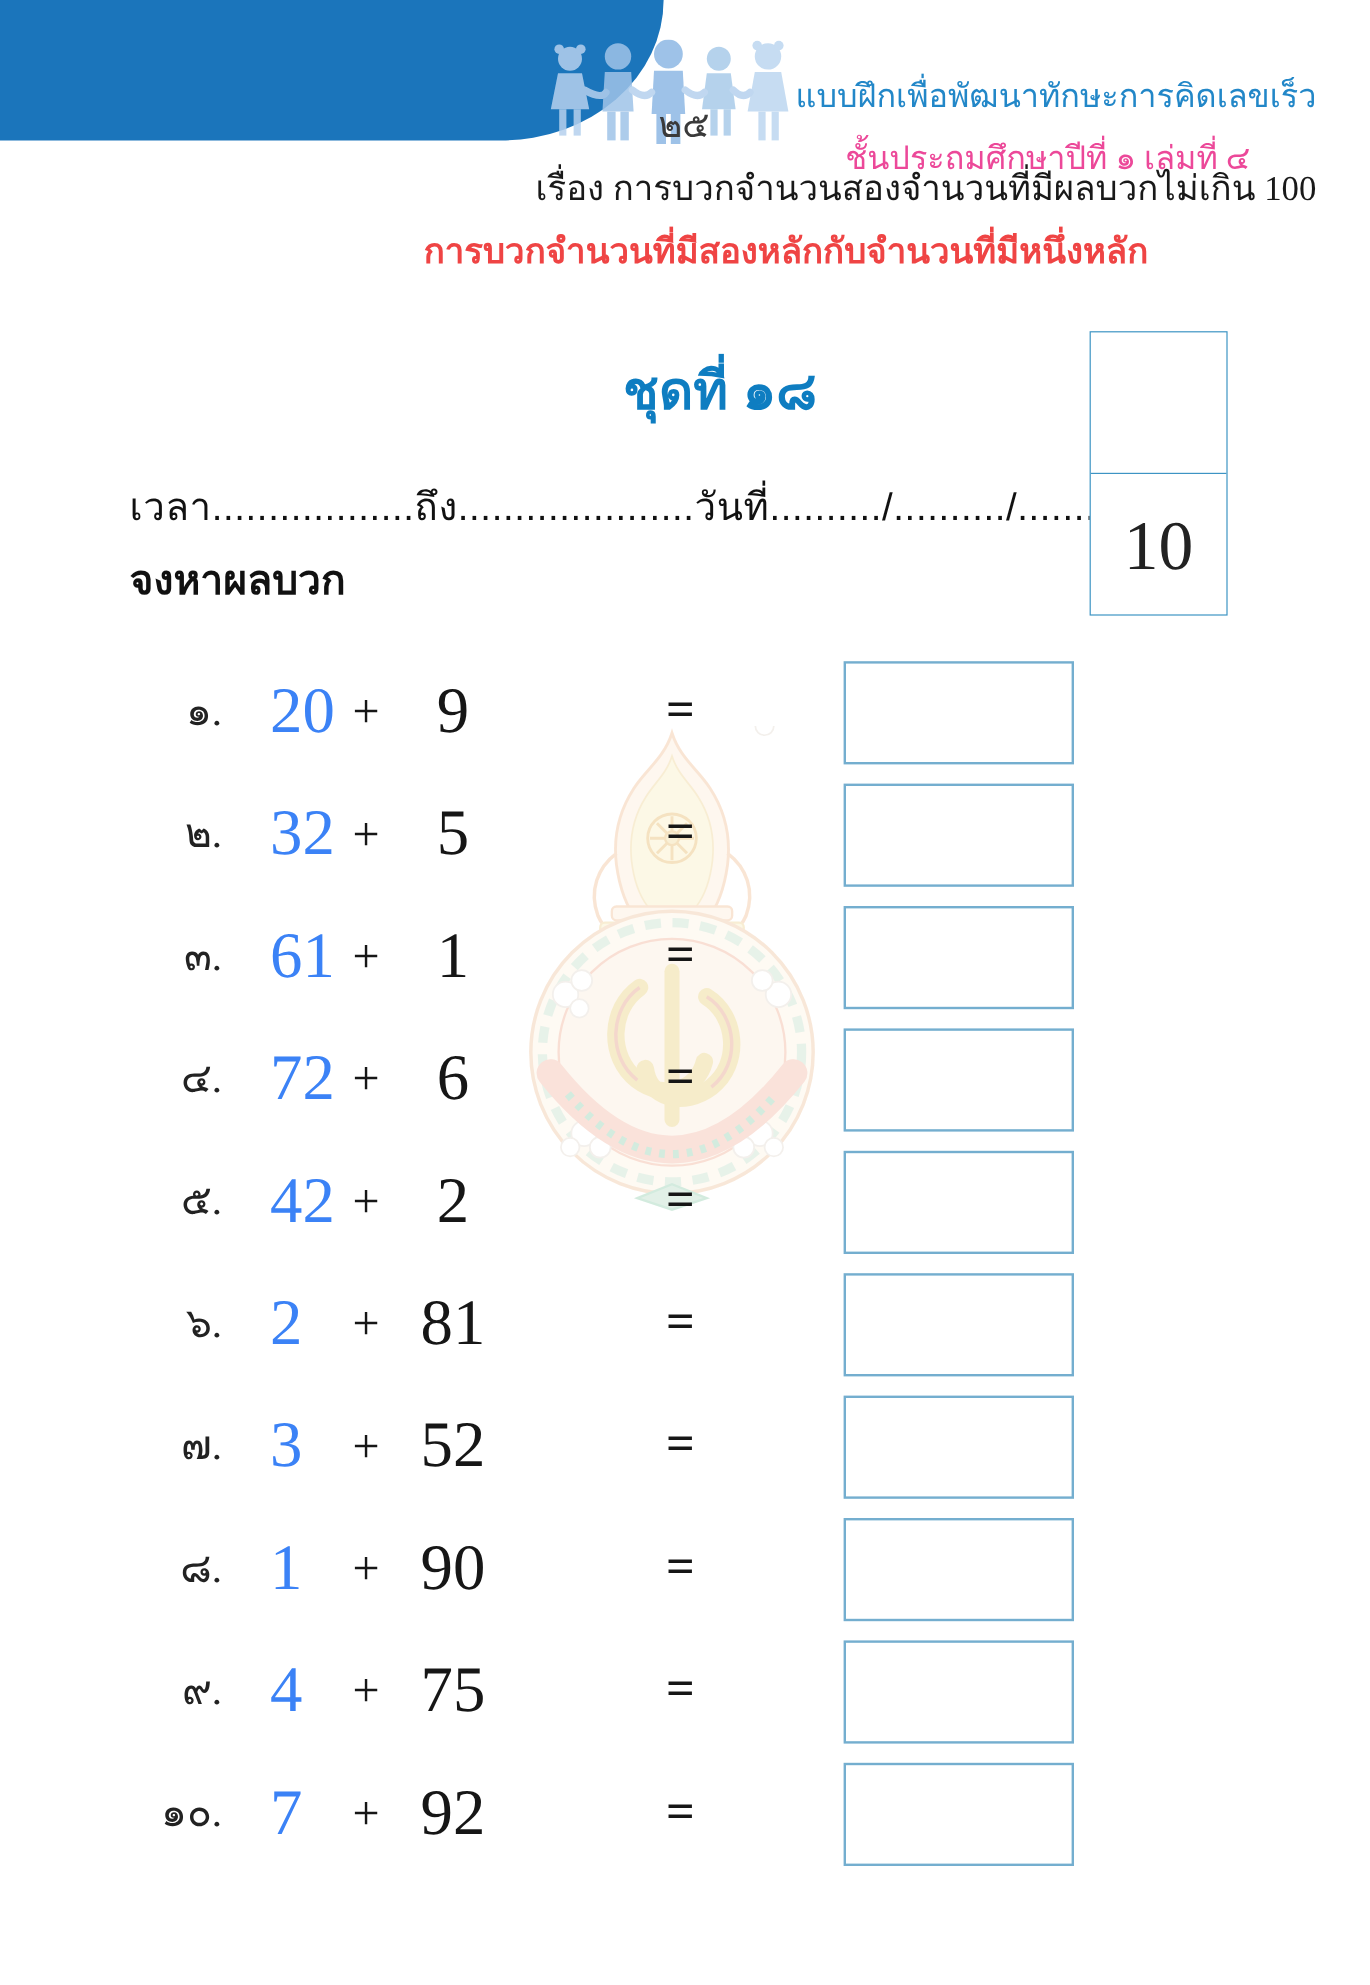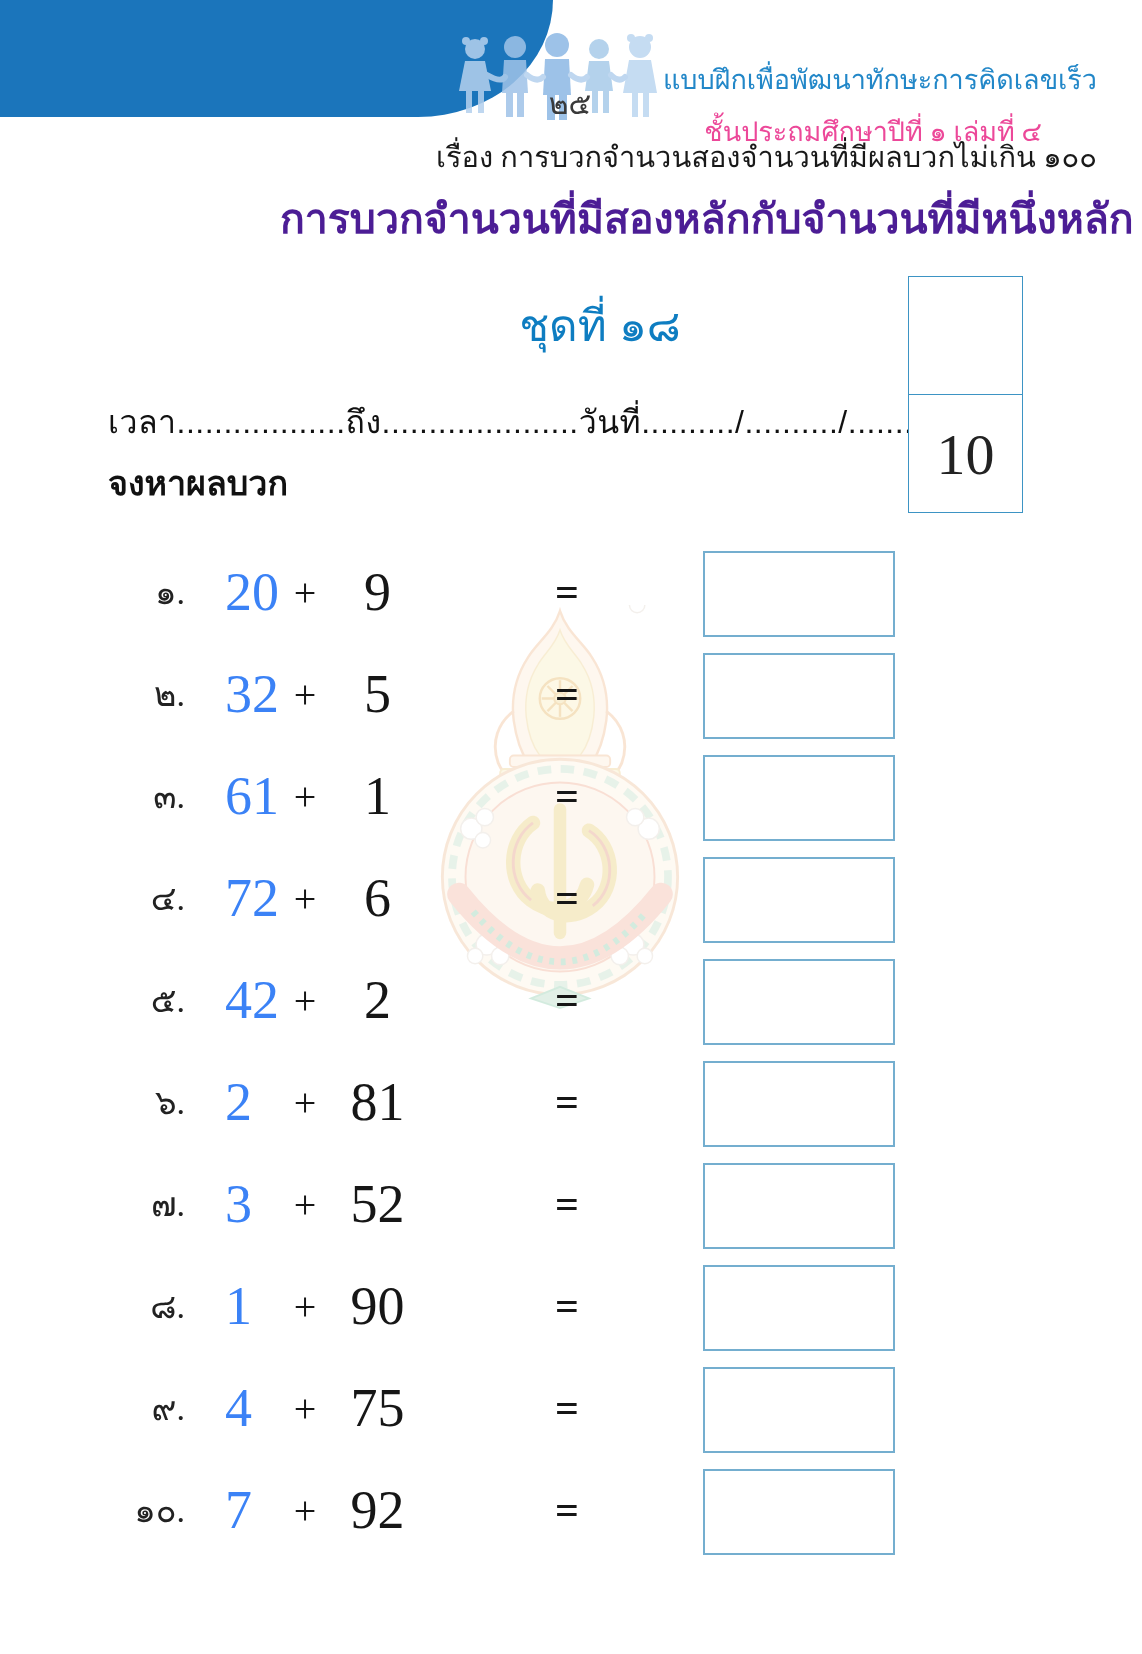--- a/index.html
+++ b/index.html
@@ -24,26 +24,26 @@
     text-align:center;font-size:30px;color:#3a3a3a;
     font-family:"Liberation Serif",serif;
   }
   .hline{position:absolute;white-space:nowrap;font-family:Liberation Serif, serif;}
   .hline1{right:45px;top:58px;font-size:27px;color:#2287c8;}
   .hline2{right:100px;top:110px;font-size:27px;color:#ec4899;}
   .hline3{right:45px;top:134px;font-size:29px;color:#191919;}
   
   .main-title{
     position:absolute;left:280px;top:186px;width:750px;
-    text-align:center;font-size:41px;font-weight:bold;color:#4c1d95;
+    text-align:center;font-size:29px;font-weight:bold;color:#ef4444;
     white-space:nowrap;
   }
   .set-label{
     position:absolute;left:300px;top:290px;width:600px;
-    text-align:center;font-size:44px;font-weight:normal;color:#0e7dc1;
+    text-align:center;font-size:44px;font-weight:bold;color:#0e7dc1;
     white-space:nowrap;
   }
   .time-line{
     position:absolute;left:108px;top:396px;
     font-size:32px;color:#111;white-space:nowrap;letter-spacing:0.5px;
   }
   .instruction{
     position:absolute;left:108px;top:456px;
     font-size:34px;font-weight:bold;color:#111;
   }
@@ -133,21 +133,21 @@
 
         <path d="M34 42 Q 48 50 52 44 M74 42 Q 84 50 90 44 M118 42 Q 128 50 134 44 M158 42 Q 166 50 172 44" stroke="#b5d1ee" stroke-width="6" fill="none" stroke-linecap="round"></path>
       </g>
     </svg>
   </div>
 
   <div class="page-no">๒๕</div>
 
   <div class="hline hline1">แบบฝึกเพื่อพัฒนาทักษะการคิดเลขเร็ว</div>
   <div class="hline hline2">ชั้นประถมศึกษาปีที่ ๑ เล่มที่ ๔</div>
-  <div class="hline hline3">เรื่อง การบวกจำนวนสองจำนวนที่มีผลบวกไม่เกิน ๑๐๐</div>
+  <div class="hline hline3">เรื่อง การบวกจำนวนสองจำนวนที่มีผลบวกไม่เกิน 100</div>
 
   <div class="main-title">การบวกจำนวนที่มีสองหลักกับจำนวนที่มีหนึ่งหลัก</div>
   <div class="set-label">ชุดที่ ๑๘</div>
 
   <div class="time-line">เวลา..................ถึง.....................วันที่........../........../..........</div>
 
   <div class="instruction">จงหาผลบวก</div>
 
   <div class="score-box">
     <div class="score-cell-top"></div>

